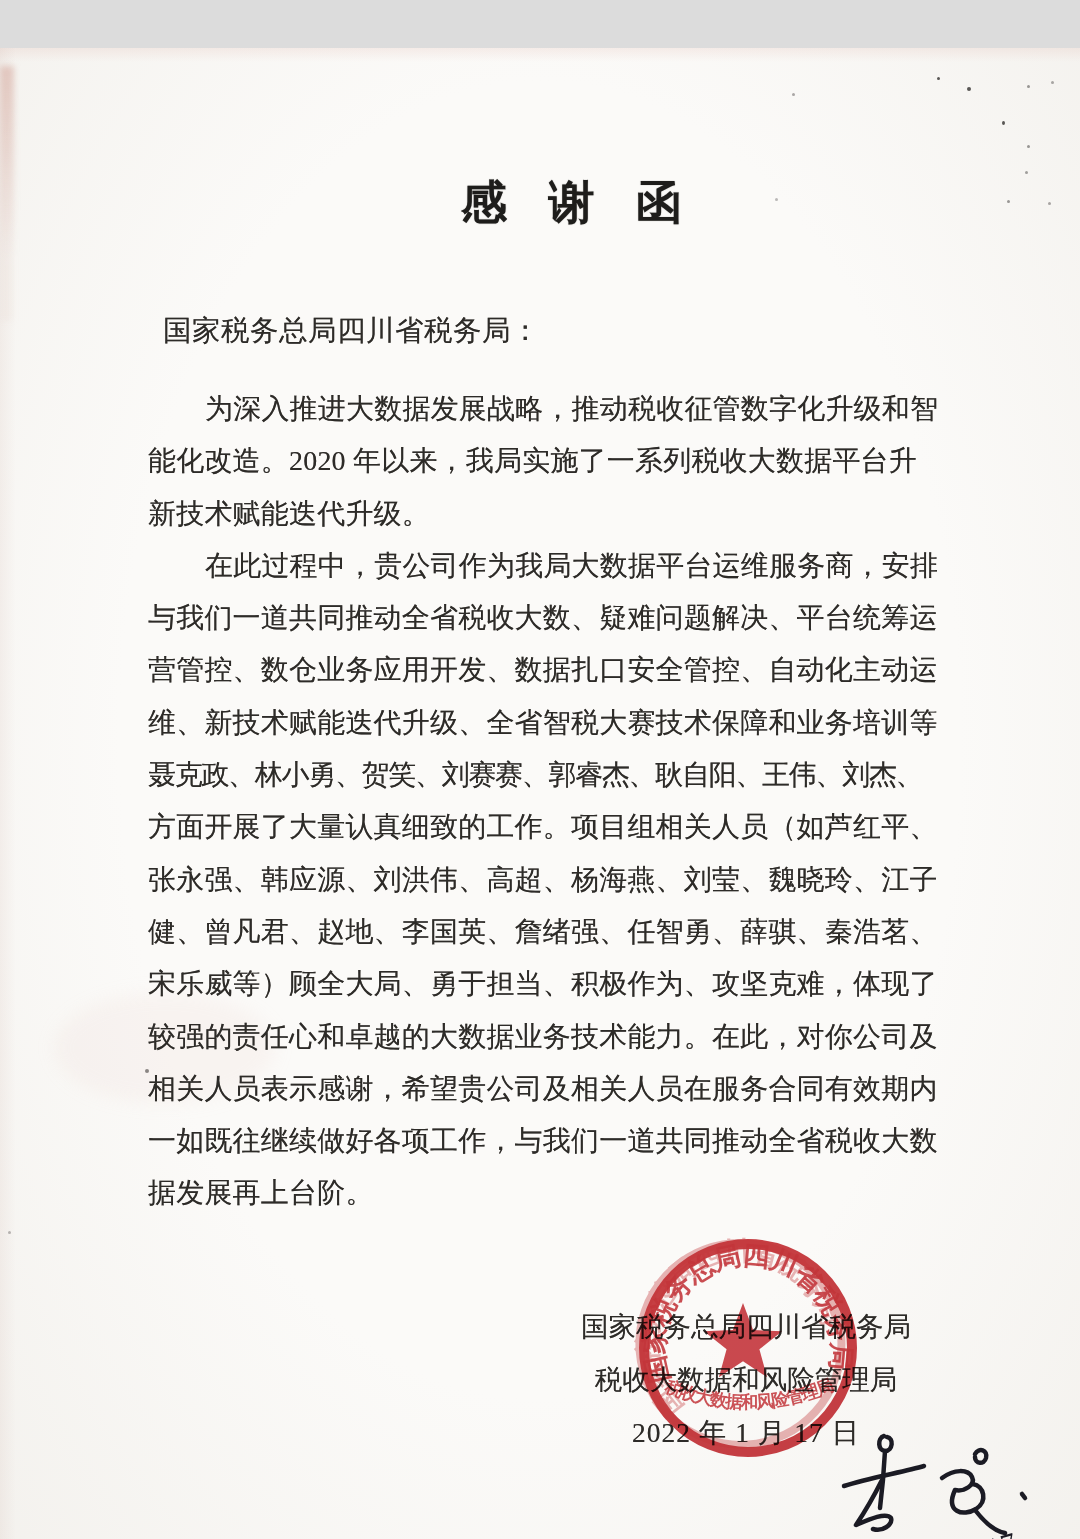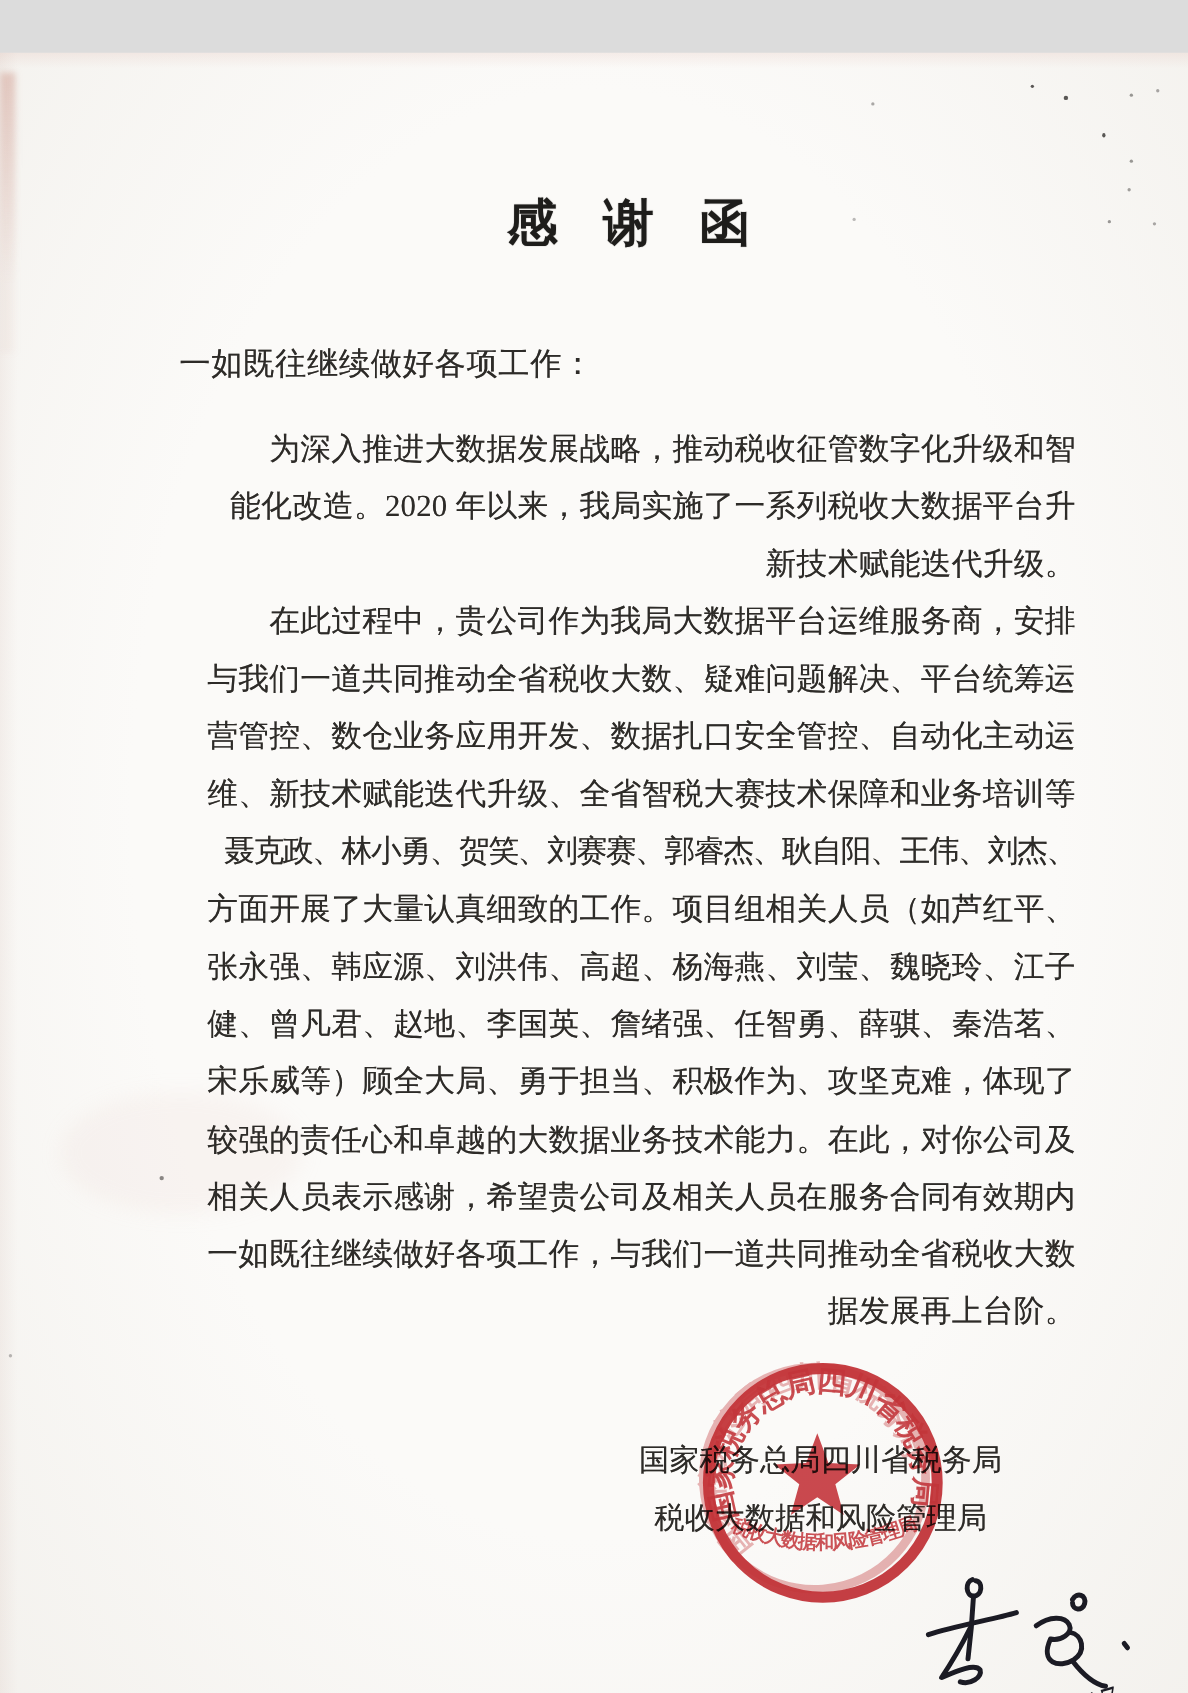--- a/index.html
+++ b/index.html
@@ -19,21 +19,21 @@
     color:#1e1d1b; text-shadow:0 0 1px rgba(30,28,25,0.55);
   }
   .addressee {
     position:absolute; left:163px; top:264px; font-size:28.5px;
     white-space:nowrap; letter-spacing:0.5px;
     text-shadow:0 0 0.6px rgba(55,50,45,0.6);
   }
   .body-block { position:absolute; left:148px; top:335px; width:830px; }
   .line {
     height:52.3px; line-height:52.3px; font-size:28px; white-space:nowrap;
-    letter-spacing:0.2px; text-shadow:0 0 0.6px rgba(55,50,45,0.6);text-align:right;
+    letter-spacing:0.2px; text-shadow:0 0 0.6px rgba(55,50,45,0.6);
   }
   .line.indent { padding-left:57px; }
   .line.tight  { letter-spacing:-1.3px; }
   .sig-block {
     position:absolute; left:576px; top:1252px; width:340px; text-align:center;
     font-size:27.5px; text-shadow:0 0 0.6px rgba(55,50,45,0.6);
   }
   .sig-line { height:53px; line-height:53px; white-space:nowrap; }
   .sig-line.date { letter-spacing:1px; }
   .seal-svg {
@@ -55,21 +55,21 @@
 </head>
 <body>
 
 <div class="page">
 
   <div class="smudge-left"></div>
   <div class="smudge-soft"></div>
 
   <div class="doc-title">感 谢 函</div>
 
-  <div class="addressee">一如既往继续做好各项工作：</div>
+  <div class="addressee">国家税务总局四川省税务局：</div>
 
   <div class="body-block">
     <div class="line indent">为深入推进大数据发展战略，推动税收征管数字化升级和智</div>
     <div class="line">能化改造。2020 年以来，我局实施了一系列税收大数据平台升</div>
     <div class="line">新技术赋能迭代升级。</div>
     <div class="line indent">在此过程中，贵公司作为我局大数据平台运维服务商，安排</div>
     <div class="line">与我们一道共同推动全省税收大数、疑难问题解决、平台统筹运</div>
     <div class="line">营管控、数仓业务应用开发、数据扎口安全管控、自动化主动运</div>
     <div class="line">维、新技术赋能迭代升级、全省智税大赛技术保障和业务培训等</div>
     <div class="line tight">聂克政、林小勇、贺笑、刘赛赛、郭睿杰、耿自阳、王伟、刘杰、</div>
@@ -79,20 +79,21 @@
     <div class="line">宋乐威等）顾全大局、勇于担当、积极作为、攻坚克难，体现了</div>
     <div class="line">较强的责任心和卓越的大数据业务技术能力。在此，对你公司及</div>
     <div class="line">相关人员表示感谢，希望贵公司及相关人员在服务合同有效期内</div>
     <div class="line">一如既往继续做好各项工作，与我们一道共同推动全省税收大数</div>
     <div class="line">据发展再上台阶。</div>
   </div>
 
   <div class="sig-block">
     <div class="sig-line">国家税务总局四川省税务局</div>
     <div class="sig-line">税收大数据和风险管理局</div>
+    <div class="sig-line date">2022 年 1 月 17 日</div>
   </div>
 
   <svg class="seal-svg" viewBox="0 0 306 306">
     <defs>
       <path id="arcTop" d="M 74,182 A 84,84 0 1 1 230,182" fill="none"></path>
       <path id="arcBottom" d="M 66,192 Q 152,228 238,192" fill="none"></path>
     </defs>
 
     <g transform="rotate(-26 152 150) translate(-5 -7)" opacity="0.36">
       <circle cx="152" cy="150" r="101" fill="none" stroke="#c2262c" stroke-width="8"></circle>

